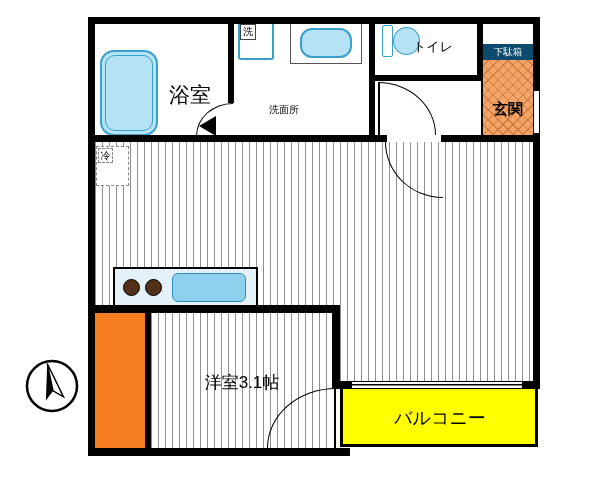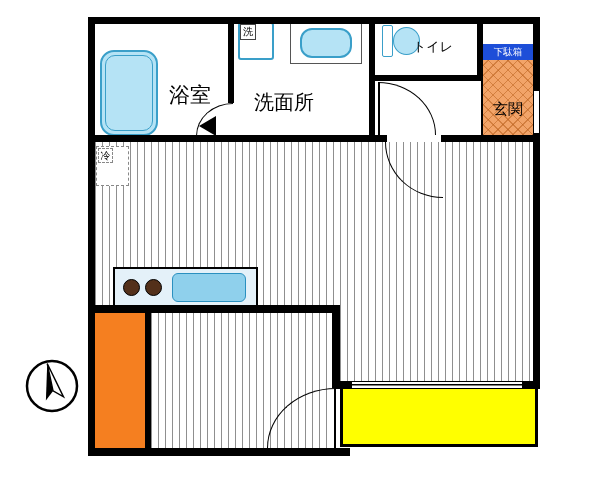--- a/index.html
+++ b/index.html
@@ -76,26 +76,28 @@
   <div class="wall" style="left:332px;top:305px;width:8px;height:83px"></div>
   <div class="wall" style="left:145px;top:313px;width:6px;height:135px"></div>
 
   <div class="wall" style="left:336px;top:381px;width:16px;height:8px"></div>
   <div class="abs" style="left:352px;top:381px;width:170px;height:8px;background:#fff;border-top:1.5px solid #000;border-bottom:1.5px solid #000;background-image:linear-gradient(#000,#000);background-size:100% 1.5px;background-position:center;background-repeat:no-repeat"></div>
   <div class="wall" style="left:522px;top:381px;width:18px;height:8px"></div>
 
   <div class="abs" style="left:481px;top:81px;width:2px;height:54px;background:#000"></div>
   <div class="abs" style="left:533px;top:90px;width:7px;height:44px;background:#fff;border:1.5px solid #000"></div>
 
-  <div class="label" style="left:483px;top:44px;width:50px;height:16px;background:#1d4ed8;color:#fff;font-size:9.5px">下駄箱</div>
+  <div class="label" style="left:483px;top:44px;width:50px;height:16px;background:#0c4a6e;color:#fff;font-size:9.5px">下駄箱</div>
 
   <div class="label" style="left:156px;top:84px;width:68px;height:20px;font-size:21px">浴室</div>
-  <div class="label" style="left:246px;top:92px;width:76px;height:20px;font-size:20px">洗面所</div>
+  <div class="label" style="left:246px;top:100px;width:76px;height:20px;font-size:10px">洗面所</div>
   <div class="label" style="left:404px;top:37px;width:58px;height:18px;font-size:13px">トイレ</div>
-  <div class="label" style="left:483px;top:97px;width:50px;height:22px;font-size:15px;font-weight:normal">玄関</div>
+  <div class="label" style="left:483px;top:97px;width:50px;height:22px;font-size:15px;font-weight:bold">玄関</div>
+  <div class="label" style="left:158px;top:370px;width:168px;height:24px;font-size:17px">洋室3.1帖</div>
+  <div class="label" style="left:370px;top:406px;width:140px;height:24px;font-size:18px">バルコニー</div>
 
   <div class="abs" style="left:23px;top:357px;width:58px;height:58px">
     <svg width="58" height="58" viewBox="0 0 58 58">
       <circle cx="29" cy="29" r="25" fill="#fff" stroke="#000" stroke-width="2.5"></circle>
       <g transform="rotate(-12 29 29)">
         <polygon points="29,6 20,42 29,34" fill="#000"></polygon>
         <polygon points="29,6 38,42 29,34" fill="#fff" stroke="#000" stroke-width="1.4"></polygon>
       </g>
     </svg>
   </div>

